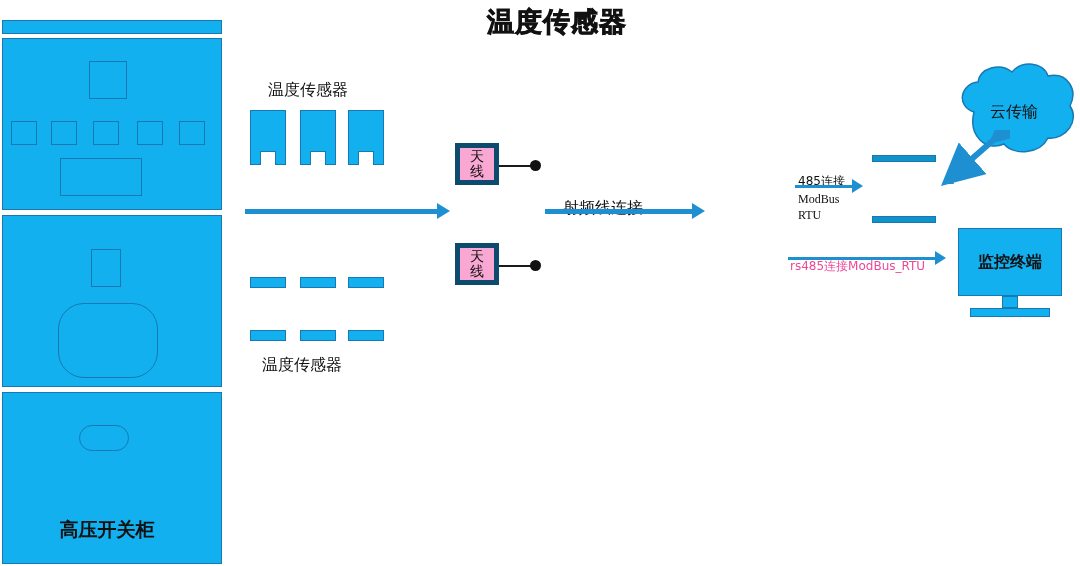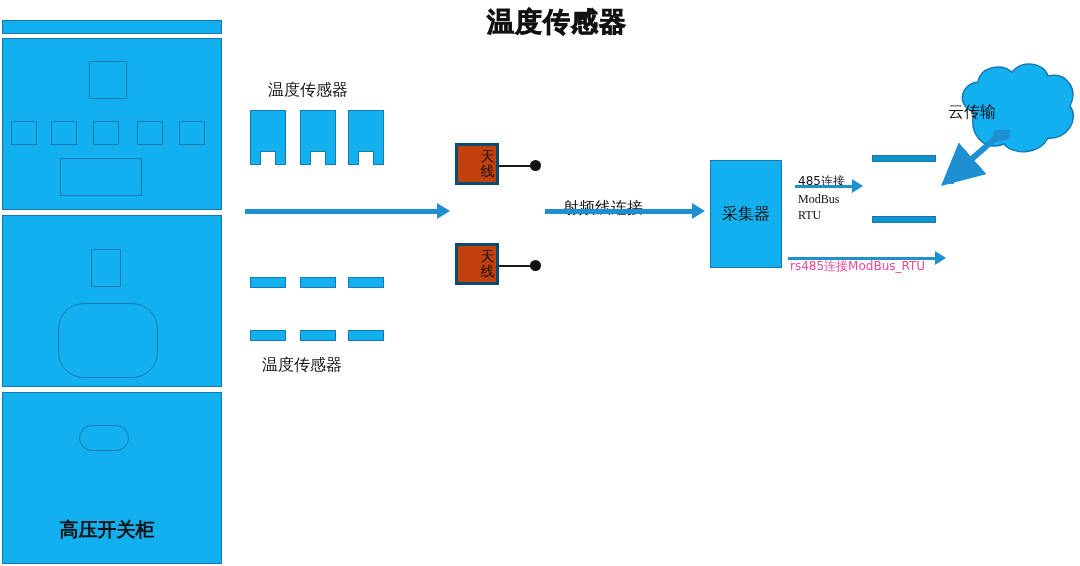--- a/index.html
+++ b/index.html
@@ -92,22 +92,22 @@
   #arrow4 .shaft{width:147px;height:3px;top:7px;}
   #arrow4 .head{left:147px;border-top:7px solid transparent;border-bottom:7px solid transparent;border-left:11px solid #1E90D2;top:1px;}
 
   #rs485-label{left:790px;top:258px;font-size:12px;font-family:"DejaVu Sans", sans-serif;color:#ec4899;}
 
   #c485-l1{left:798px;top:173px;font-size:12px;font-family:"DejaVu Sans", sans-serif;}
   #c485-l2{left:798px;top:192px;font-size:12px;text-align:right;}
   #c485-l3{left:798px;top:208px;font-size:12px;}
 
   
-  .ant-box{width:44px;height:42px;background:#c2410c;border:3px solid #0c4a6e;box-sizing:border-box;
-     display:flex;align-items:center;justify-content:flex-end;text-align:center;
+  .ant-box{width:44px;height:42px;background:#f9a8d4;border:5px solid #0c4a6e;box-sizing:border-box;
+     display:flex;align-items:center;justify-content:center;text-align:center;
      font-family:"DejaVu Sans", sans-serif;font-size:14px;line-height:15px;color:#111;}
   #ant1{left:455px;top:143px;}
   #ant2{left:455px;top:243px;}
   .ant-wire{position:absolute;height:2px;width:35px;background:#1a1a1a;}
   #wire1{left:499px;top:165px;}
   #wire2{left:499px;top:265px;}
   .ant-dot{position:absolute;width:11px;height:11px;border-radius:50%;background:#111;}
   #dot1{left:530px;top:160px;}
   #dot2{left:530px;top:260px;}
 
@@ -119,21 +119,21 @@
 
   
   #dtu-wrap{left:866px;top:155px;width:76px;height:68px;}
   #dtu-topbar{position:absolute;left:6px;top:0;width:64px;height:7px;background:#0f93c9;border:1px solid #1878B4;box-sizing:border-box;}
   #dtu-botbar{position:absolute;left:6px;top:61px;width:64px;height:7px;background:#0f93c9;border:1px solid #1878B4;box-sizing:border-box;}
   #dtu-body{position:absolute;left:0;top:6px;width:76px;height:56px;background:#12B0EF;border:1px solid #1878B4;box-sizing:border-box;
     display:flex;align-items:center;justify-content:center;font-family:"Liberation Serif",serif;font-weight:bold;font-size:21px;color:#111;}
 
   
   #cloud{left:948px;top:60px;width:132px;height:100px;}
-  #cloud-label{position:absolute;left:0;top:42px;width:132px;
+  #cloud-label{position:absolute;left:0;top:42px;width:132px;text-align:center;
      font-family:"DejaVu Sans", sans-serif;font-size:16px;color:#111;}
 
   
   #dblarrow{left:940px;top:130px;width:70px;height:56px;}
 
   
   #mon-wrap{left:958px;top:228px;width:104px;height:92px;}
   #mon-screen{position:absolute;left:0;top:0;width:104px;height:68px;background:#12B0EF;border:1px solid #1878B4;box-sizing:border-box;
      display:flex;align-items:center;justify-content:center;font-family:"DejaVu Sans", sans-serif;font-weight:bold;font-size:16px;color:#111;}
   #mon-neck{position:absolute;left:44px;top:68px;width:16px;height:12px;background:#12B0EF;border:1px solid #1878B4;box-sizing:border-box;}
@@ -210,23 +210,20 @@
   </div>
   <div class="abs ant-wire" id="wire2"></div>
   <div class="abs ant-dot" id="dot2"></div>
 
   <div class="abs lbl cn" id="arrow2-label">射频线连接</div>
   <div class="arrow-h" id="arrow2">
     <div class="shaft"></div>
     <div class="head"></div>
   </div>
 
-  <div class="abs" id="collector">
-    <span>采集器</span>
-  </div>
 
   <div class="abs lbl cn" id="c485-l1">485连接</div>
   <div class="arrow-h" id="arrow3">
     <div class="shaft"></div>
     <div class="head"></div>
   </div>
   <div class="abs lbl" id="c485-l2">ModBus</div>
   <div class="abs lbl" id="c485-l3">RTU</div>
 
   <div class="arrow-h" id="arrow4">
@@ -258,14 +255,21 @@
         <marker id="ah2" markerWidth="7" markerHeight="7" refX="5" refY="3.5" orient="auto">
           <path d="M0,0 L7,3.5 L0,7 z" fill="#1E90D2"></path>
         </marker>
       </defs>
       <line x1="58" y1="6" x2="10" y2="48" stroke="#1E90D2" stroke-width="6" marker-start="url(#ah2)" marker-end="url(#ah)"></line>
       <path d="M56,2 L66,2 L60,12 Z" fill="#1E90D2"></path>
       <path d="M14,54 L4,54 L10,44 Z" fill="#1E90D2"></path>
     </svg>
   </div>
 
+  <div class="abs" id="mon-wrap">
+    <div id="mon-screen">
+      <span>监控终端</span>
+    </div>
+    <div id="mon-neck"></div>
+    <div id="mon-base"></div>
+  </div>
 
 </div>
 
 </body></html>

